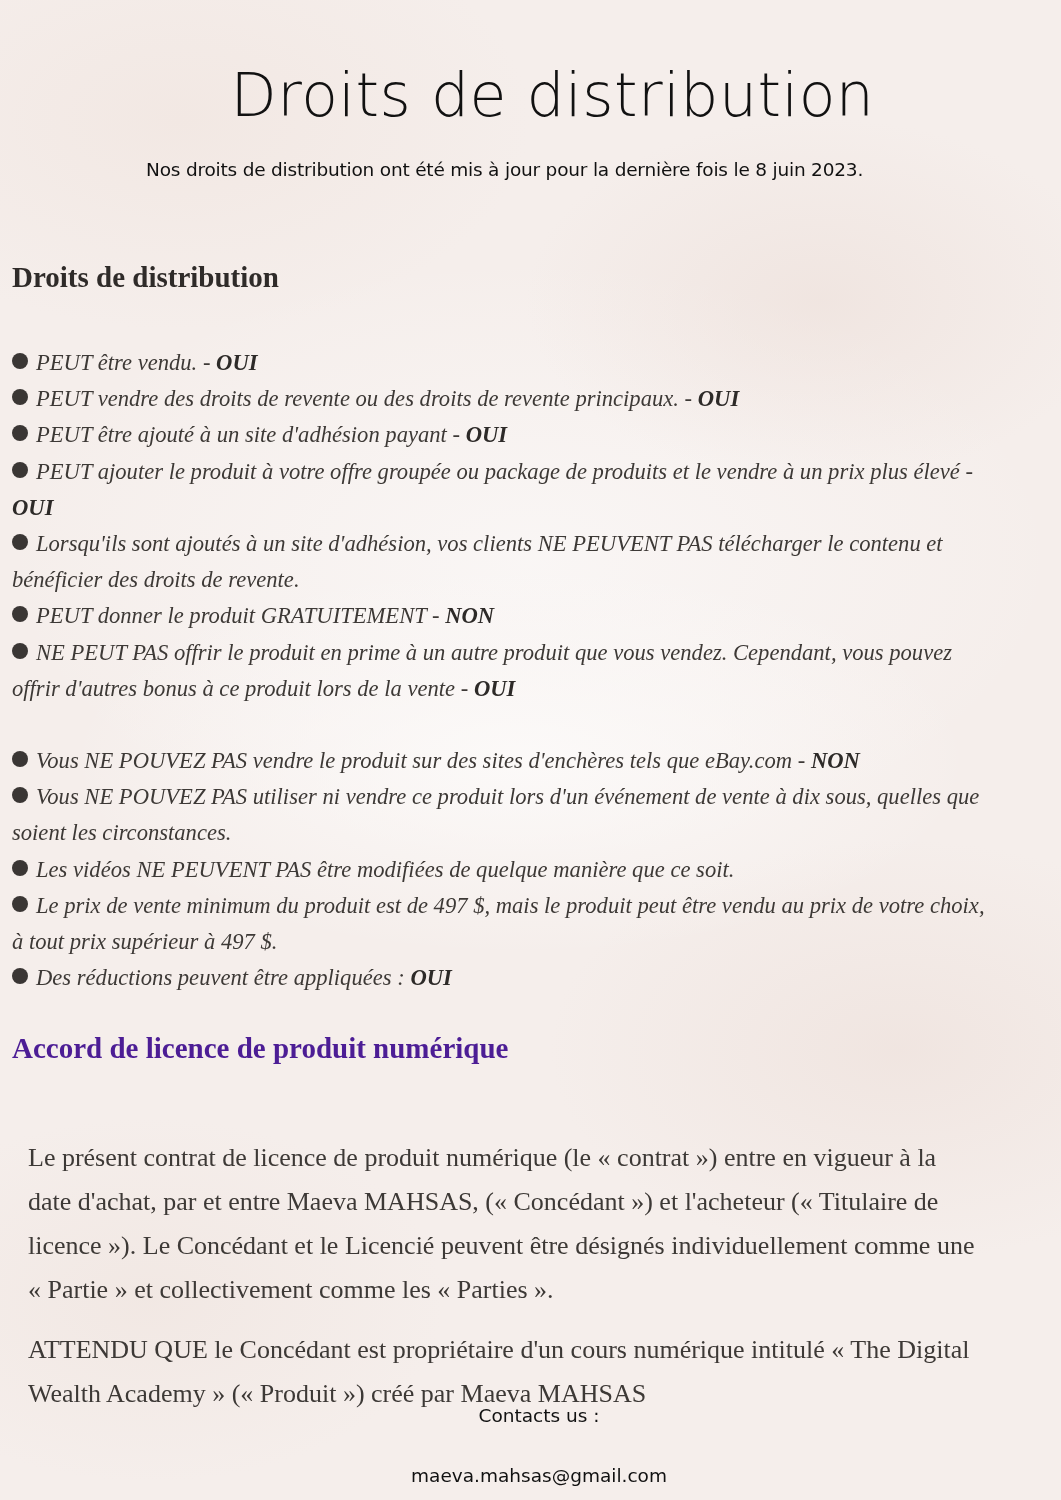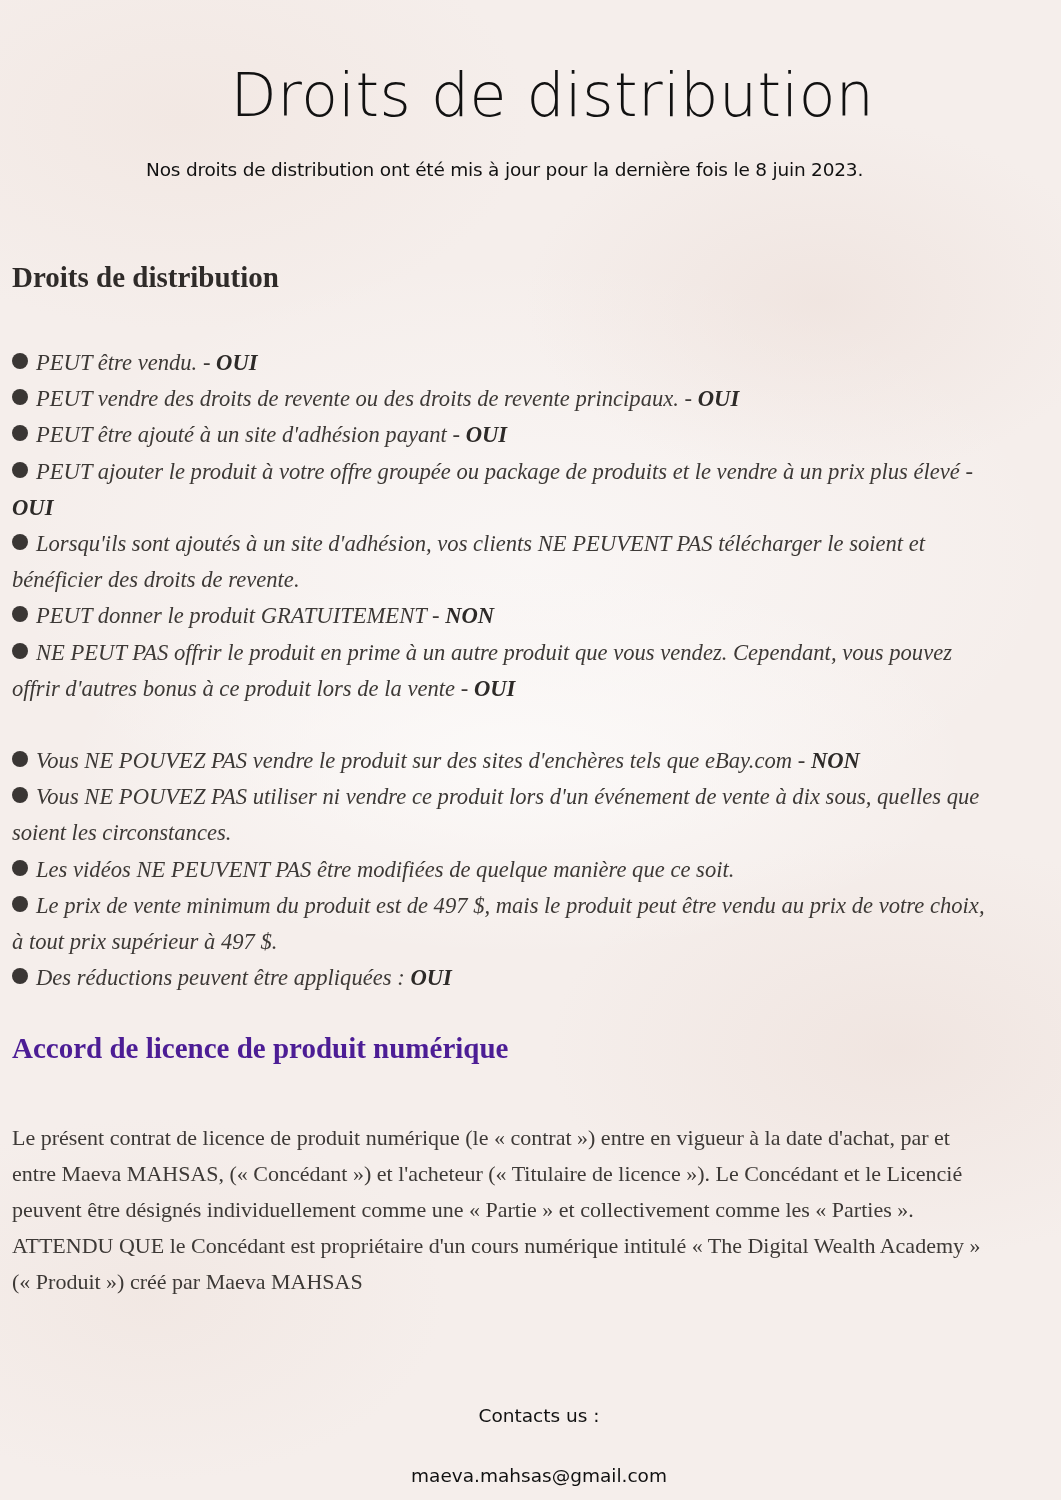--- a/index.html
+++ b/index.html
@@ -71,23 +71,23 @@
       display: inline-block;
       width: 16px; height: 16px;
       border-radius: 50%;
       background: #3a3634;
       margin-right: 8px;
       vertical-align: 1px;
     }
     .answer { font-weight: bold; color: #2d2a28; }
     .spacer { height: 36px; }
     .para {
-      font-size: 22px;
-      line-height: 36px;
-      margin: 0;
+      font-size: 26px;
+      line-height: 44px;
+      margin: 16px;
     }
     .contact {
       position: absolute;
       left: 0; right: 0;
       text-align: center;
       font-family: "DejaVu Sans", sans-serif;
       font-size: 18.5px;
       color: #111111;
       padding-left: 17px;
     }
@@ -100,21 +100,21 @@
 
 <div class="content">
   <h2 class="section-heading">Droits de distribution</h2>
   <div style="height:46px"></div>
 
   <ul class="rights-list">
     <li><span class="bullet"></span><span>PEUT être vendu. - </span><span class="answer">OUI</span></li>
     <li><span class="bullet"></span><span>PEUT vendre des droits de revente ou des droits de revente principaux. - </span><span class="answer">OUI</span></li>
     <li><span class="bullet"></span><span>PEUT être ajouté à un site d'adhésion payant - </span><span class="answer">OUI</span></li>
     <li><span class="bullet"></span><span>PEUT ajouter le produit à votre offre groupée ou package de produits et le vendre à un prix plus élevé - </span><span class="answer">OUI</span></li>
-    <li><span class="bullet"></span><span>Lorsqu'ils sont ajoutés à un site d'adhésion, vos clients NE PEUVENT PAS télécharger le soient et bénéficier des droits de revente.</span></li>
+    <li><span class="bullet"></span><span>Lorsqu'ils sont ajoutés à un site d'adhésion, vos clients NE PEUVENT PAS télécharger le contenu et bénéficier des droits de revente.</span></li>
     <li><span class="bullet"></span><span>PEUT donner le produit GRATUITEMENT - </span><span class="answer">NON</span></li>
     <li><span class="bullet"></span><span>NE PEUT PAS offrir le produit en prime à un autre produit que vous vendez. Cependant, vous pouvez offrir d'autres bonus à ce produit lors de la vente - </span><span class="answer">OUI</span></li>
     <li class="spacer"></li>
     <li><span class="bullet"></span><span>Vous NE POUVEZ PAS vendre le produit sur des sites d'enchères tels que eBay.com - </span><span class="answer">NON</span></li>
     <li><span class="bullet"></span><span>Vous NE POUVEZ PAS utiliser ni vendre ce produit lors d'un événement de vente à dix sous, quelles que soient les circonstances.</span></li>
     <li><span class="bullet"></span><span>Les vidéos NE PEUVENT PAS être modifiées de quelque manière que ce soit.</span></li>
     <li><span class="bullet"></span><span>Le prix de vente minimum du produit est de 497 $, mais le produit peut être vendu au prix de votre choix, à tout prix supérieur à 497 $.</span></li>
     <li><span class="bullet"></span><span>Des réductions peuvent être appliquées : </span><span class="answer">OUI</span></li>
   </ul>
 

